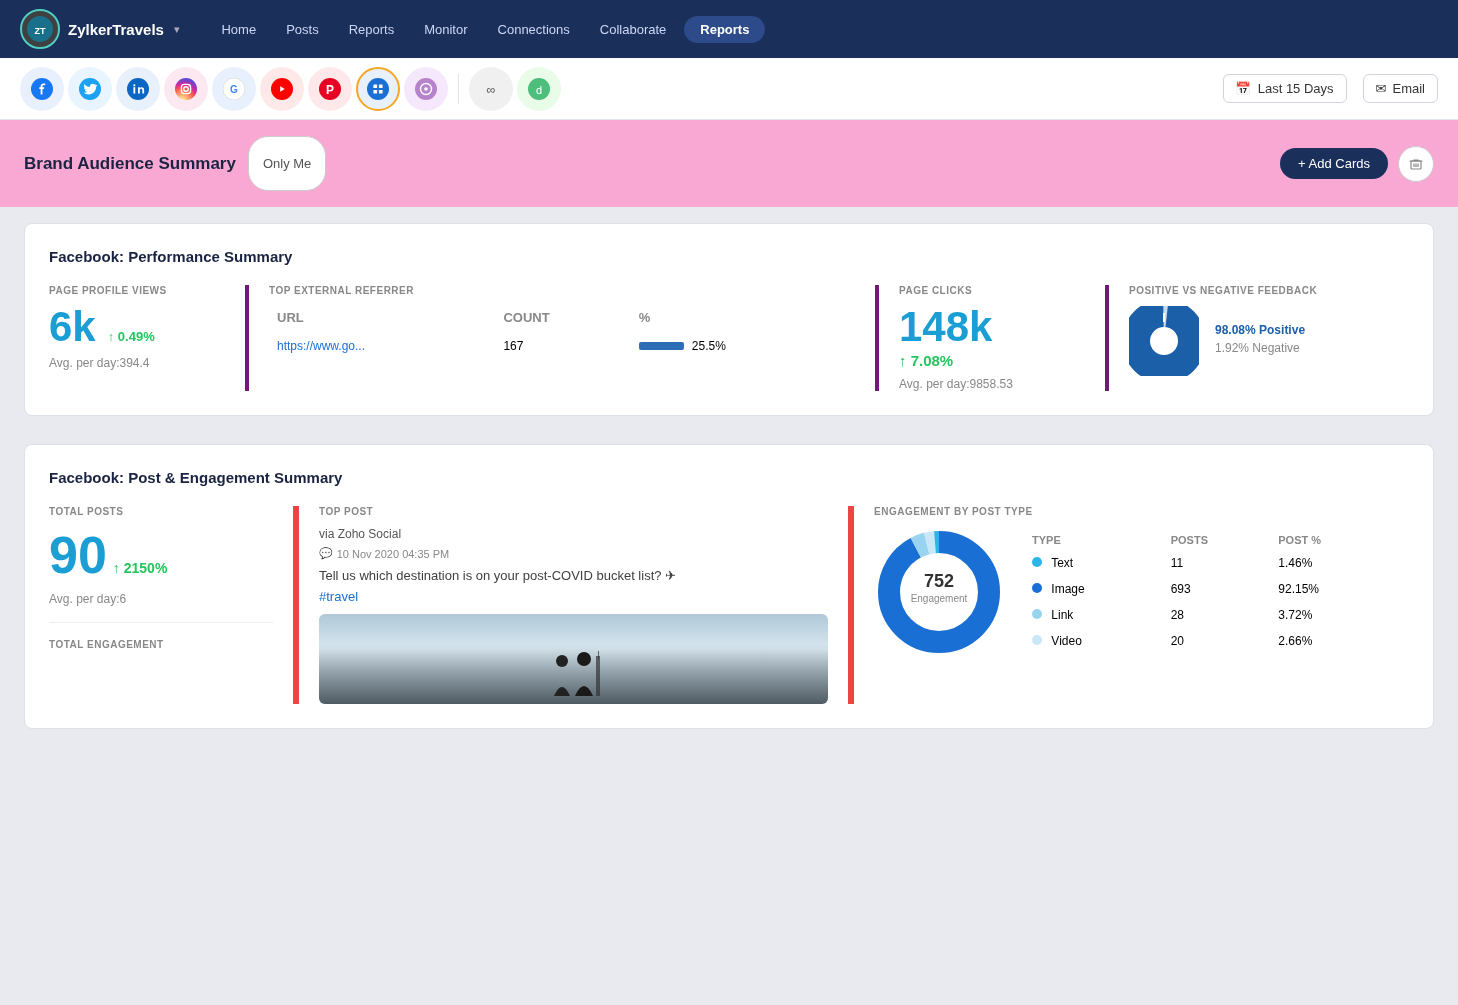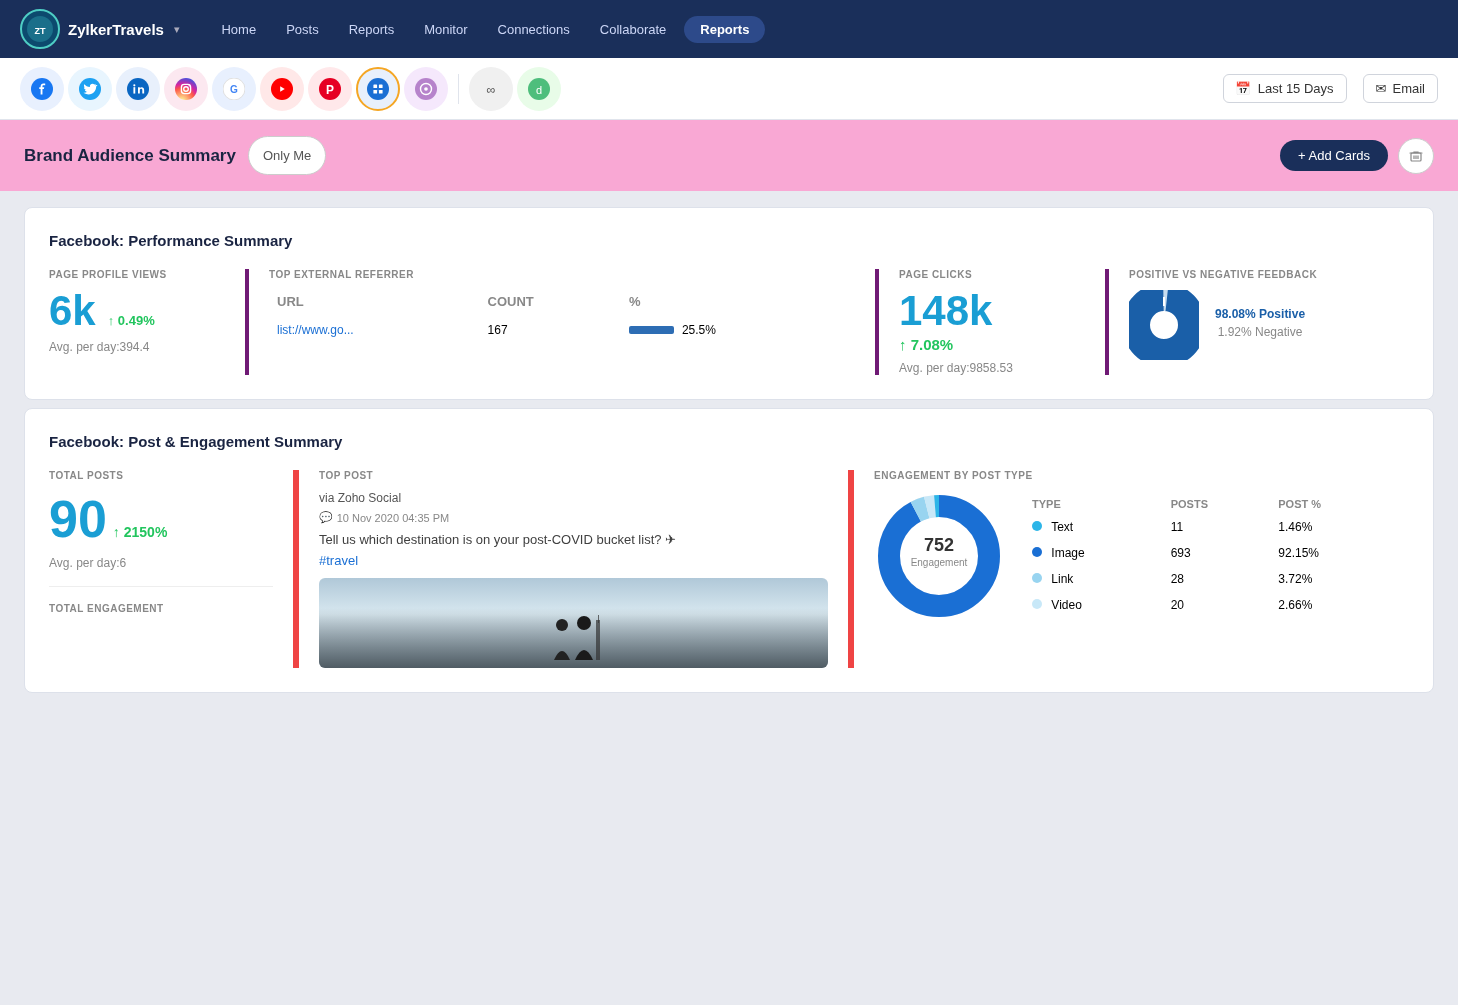--- a/index.html
+++ b/index.html
@@ -7,21 +7,21 @@
 
     
     .navbar {
       background: #1a2f5a;
       display: flex; align-items: center;
       padding: 0 20px; height: 58px;
     }
     .brand { display: flex; align-items: center; gap: 8px; margin-right: 30px; }
     .brand-logo {
       width: 40px; height: 40px; border-radius: 50%;
-      background: #0c4a6e; display: flex; align-items: center; justify-content: center;
+      background: #404040; display: flex; align-items: center; justify-content: center;
       font-size: 8px; color: white; font-weight: bold; border: 2px solid #4ecdc4;
     }
     .brand-name { color: white; font-size: 15px; font-weight: 600; }
     .brand-chevron { color: #aab; font-size: 11px; margin-left: 2px; }
     .nav-links { display: flex; gap: 6px; flex: 1; }
     .nav-link {
       color: #ccd6f6; font-size: 13px; padding: 6px 12px;
       border-radius: 4px; cursor: pointer; text-decoration: none;
     }
     .nav-link.active {
@@ -57,37 +57,37 @@
 
     
     .page-header {
       display: flex; align-items: center; justify-content: space-between;
       padding: 16px 24px; background: #f9a8d4;
     }
     .page-title-row { display: flex; align-items: center; gap: 12px; }
     .page-title { font-size: 17px; font-weight: 700; color: #1a2442; }
     .only-me-badge {
       background: white; border: 1px solid #ccc; border-radius: 20px;
-      padding: 11px 14px; font-size: 13px; color: #555; cursor: pointer;
+      padding: 19px 14px; font-size: 13px; color: #555; cursor: pointer;
     }
     .header-actions { display: flex; align-items: center; gap: 10px; }
     .add-cards-btn {
       background: #1a2f5a; color: white; border: none;
       border-radius: 20px; padding: 8px 18px; font-size: 13px;
       cursor: pointer; font-weight: 500;
     }
     .delete-btn {
       width: 36px; height: 36px; border-radius: 50%;
       border: 1px solid #ccc; background: white;
       display: flex; align-items: center; justify-content: center;
       cursor: pointer; font-size: 14px; color: #888;
     }
 
     
-    .main-content { padding: 16px 24px; display: flex; flex-direction: column; gap: 8px; }
+    .main-content { padding: 16px 24px; display: flex; flex-direction: column; gap: 28px; }
 
     
     .card {
       background: white; border-radius: 8px;
       border: 1px solid #dde1ea; padding: 24px;
     }
     .card-title { font-size: 15px; font-weight: 700; color: #1a2442; margin-bottom: 20px; }
 
     
     .perf-grid { display: grid; grid-template-columns: 200px 1fr 230px 300px; gap: 0; }
@@ -103,21 +103,21 @@
     .ref-table { width: 100%; border-collapse: collapse; }
     .ref-table th { font-size: 13px; color: #888; font-weight: 700; text-align: left; padding: 4px 8px 8px; text-transform: uppercase; }
     .ref-table td { font-size: 12px; padding: 6px 8px; }
     .ref-url { color: #1a6fd4; text-decoration: none; }
     .ref-bar-wrap { display: flex; align-items: center; gap: 8px; }
     .ref-bar { height: 8px; background: #2d6db4; border-radius: 2px; }
 
     
     .pie-container { display: flex; align-items: center; gap: 16px; }
     .pie-legend { font-size: 12px; color: #555; }
-    .pie-legend div { margin-bottom: 4px; text-align: center; }
+    .pie-legend div { margin-bottom: 4px; }
 
     
     .engagement-grid { display: grid; grid-template-columns: 250px 1fr 1fr; gap: 0; }
     .engagement-section { padding: 0 20px; border-right: 6px solid #ef4444; }
     .engagement-section:first-child { padding-left: 0; }
     .engagement-section:last-child { border-right: none; }
     .metric-big-green { font-size: 52px; font-weight: 700; color: #1a9ed4; line-height: 1.1; display: inline-block; }
     .top-post-via { font-size: 12px; color: #555; margin-bottom: 6px; }
     .top-post-time { font-size: 11px; color: #888; margin-bottom: 8px; display: flex; align-items: center; gap: 4px; }
     .top-post-text { font-size: 13px; color: #404040; margin-bottom: 6px; }
@@ -316,21 +316,21 @@
           <table class="ref-table">
             <thead>
               <tr>
                 <th>URL</th>
                 <th>COUNT</th>
                 <th>%</th>
               </tr>
             </thead>
             <tbody>
               <tr>
-                <td><a class="ref-url">list://www.go...</a></td>
+                <td><a class="ref-url">https://www.go...</a></td>
                 <td>167</td>
                 <td>
                   <div class="ref-bar-wrap">
                     <div class="ref-bar" style="width:45px;"></div>
                     <span>25.5%</span>
                   </div>
                 </td>
               </tr>
             </tbody>
           </table>

